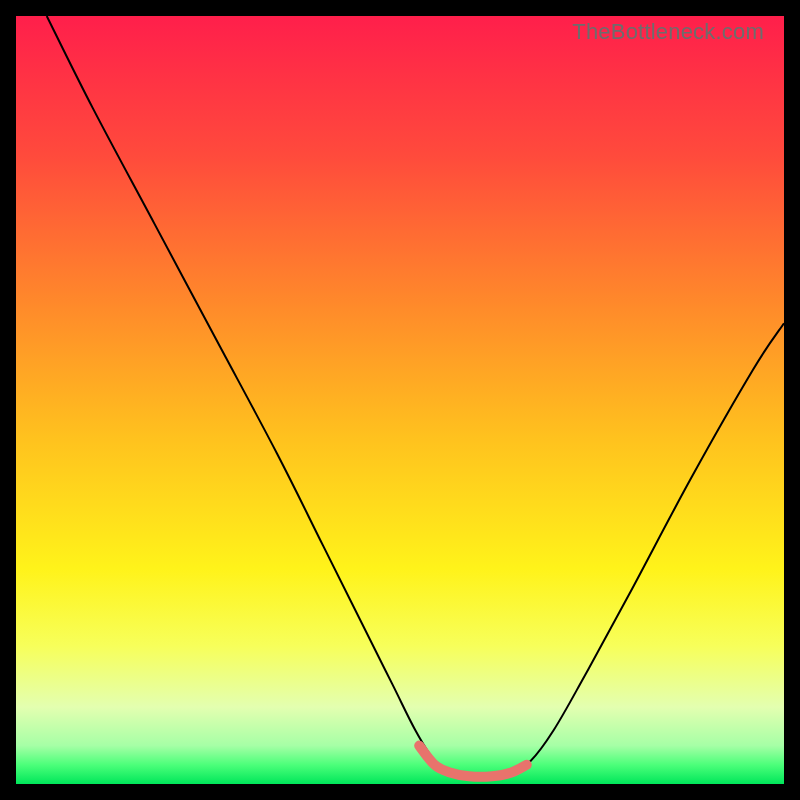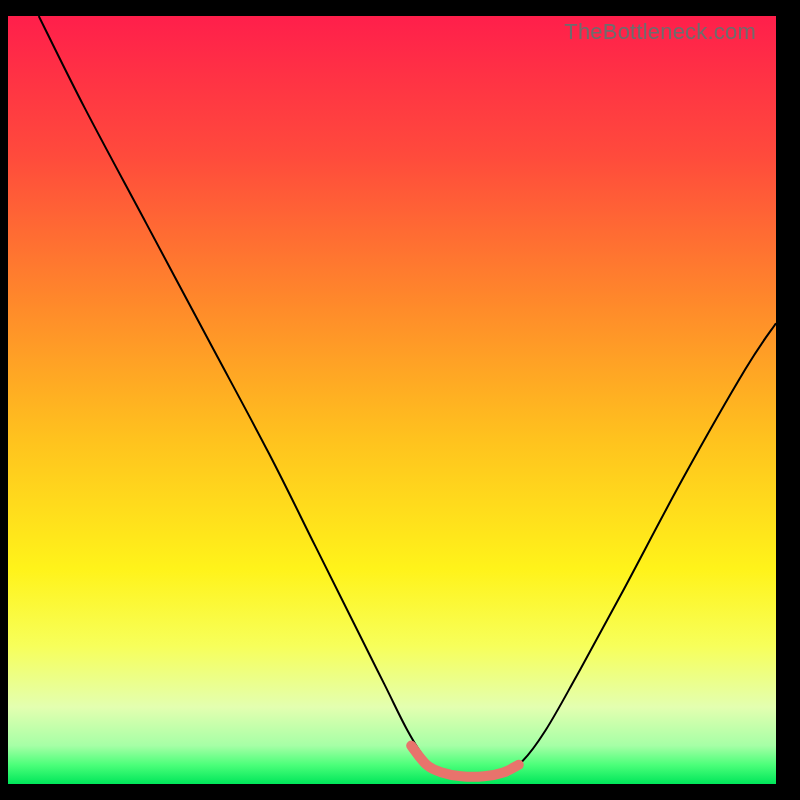--- a/index.html
+++ b/index.html
@@ -6,21 +6,21 @@
     margin: 0;
     padding: 0;
     width: 800px;
     height: 800px;
     background: #000000;
     overflow: hidden;
     font-family: Arial, Helvetica, sans-serif;
   }
   .frame {
     position: absolute;
-    left: 8px;
+    left: 16px;
     top: 16px;
     width: 768px;
     height: 768px;
     background: #ffffff;
     box-sizing: border-box;
   }
   .gradient-area {
     position: absolute;
     left: 0;
     top: 0;

